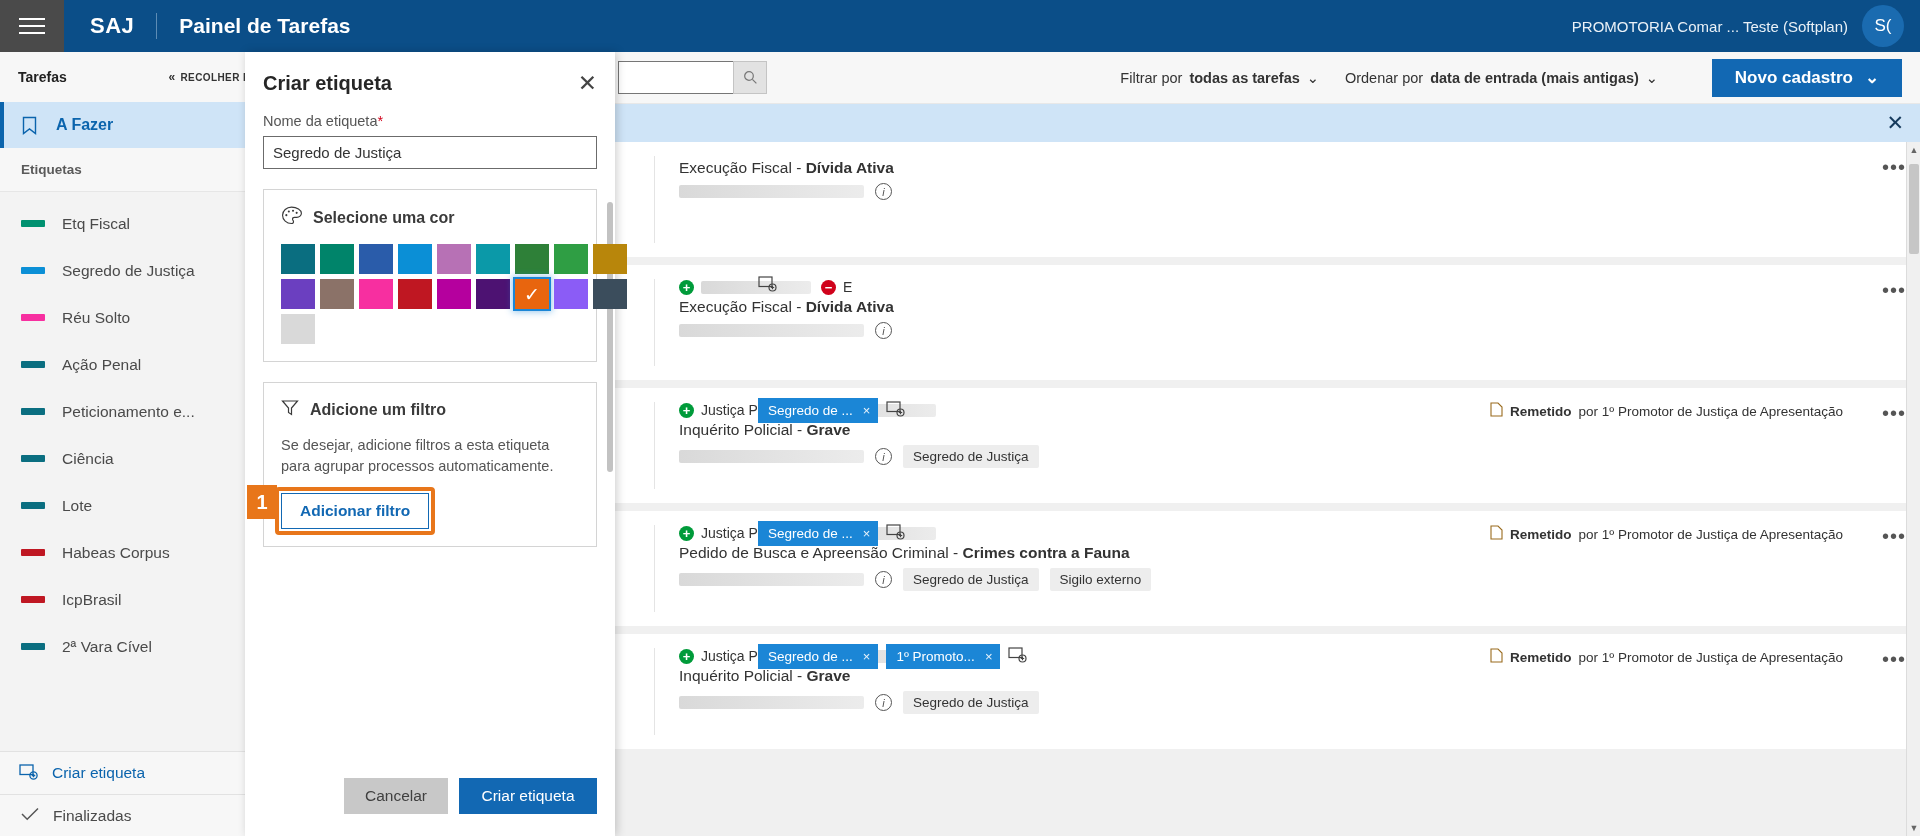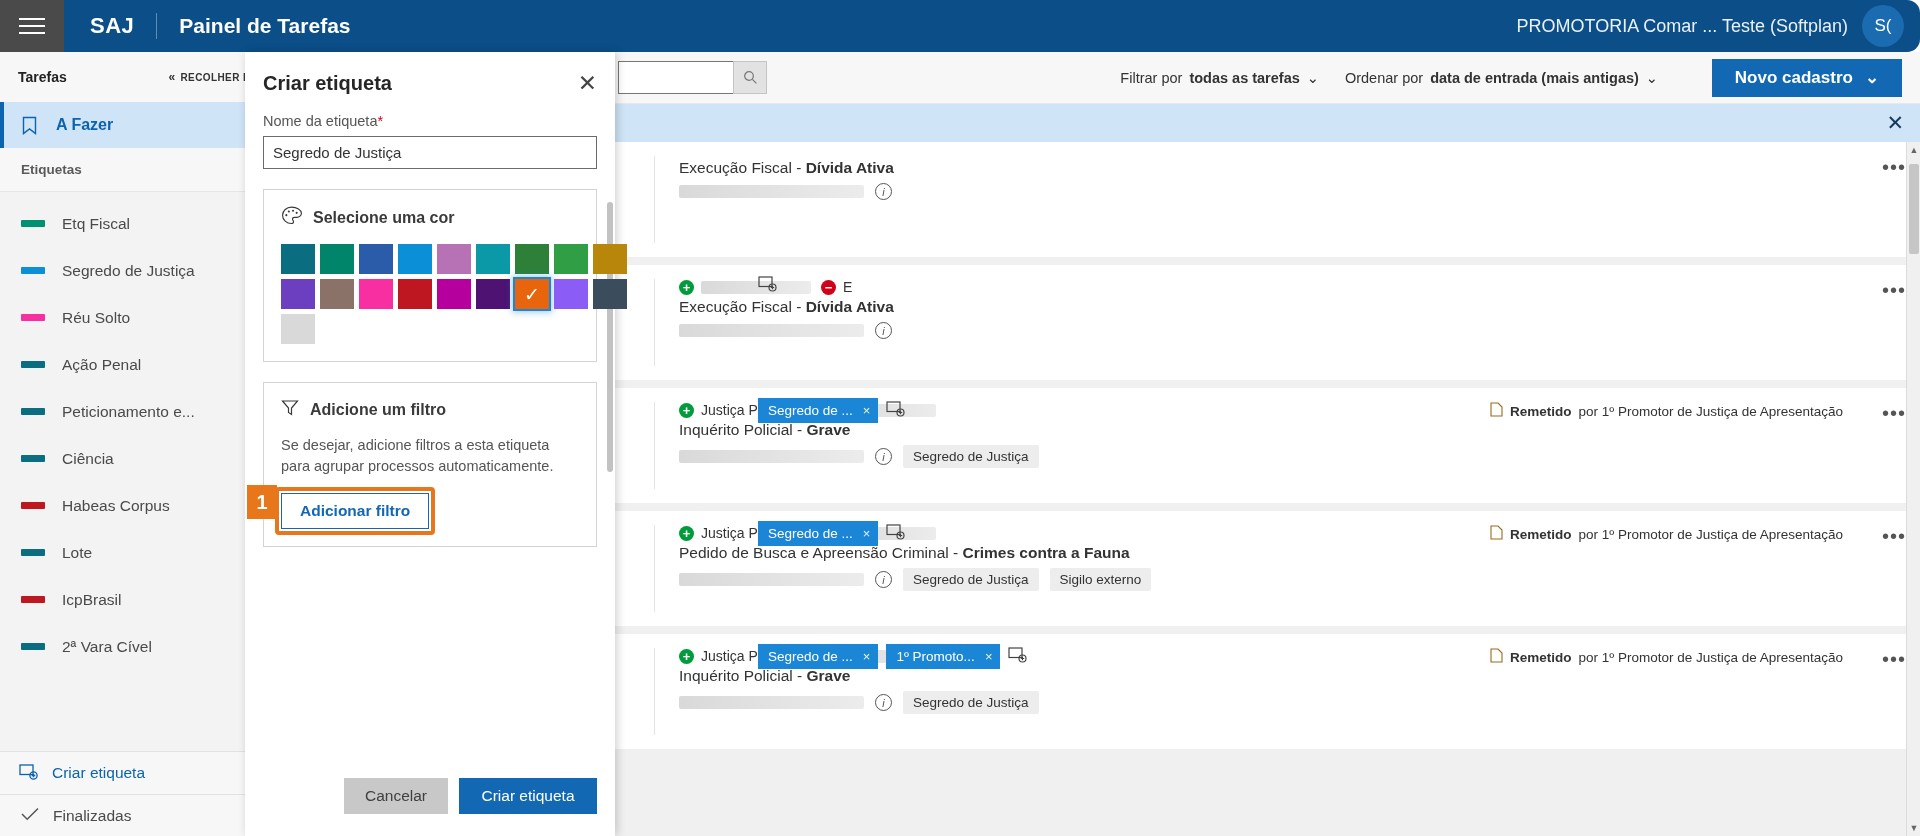--- a/index.html
+++ b/index.html
@@ -7,38 +7,38 @@
     width: 1920px; height: 836px;
     font-family: "Liberation Sans", sans-serif;
     background: #ffffff;
     overflow: hidden;
   }
   .app { position: relative; width: 1920px; height: 836px; }
 
   
   .topbar {
     position: absolute; top: 0; left: 0; width: 1920px; height: 52px;
-    background: #0b4e88; display: flex; align-items: center; color: #fff; border-radius: 13px;
+    background: #0b4e88; display: flex; align-items: center; color: #fff;
   }
   .hamburger-box {
     width: 64px; height: 52px; background: #4a4a4a;
     display: flex; flex-direction: column; align-items: center; justify-content: center; gap: 5px;
     cursor: pointer;
   }
   .hamburger-box span { display: block; width: 26px; height: 2px; background: #fff; }
   .brand {
     font-size: 22px; font-weight: bold; letter-spacing: .5px;
     padding: 0 22px 0 26px; line-height: 1;
   }
   .brand-divider { width: 1px; height: 26px; background: #5d8cb5; }
   .panel-title { font-size: 21px; font-weight: bold; padding-left: 22px; }
   .topbar-right {
     margin-left: auto; display: flex; align-items: center; gap: 14px; padding-right: 10px;
   }
-  .user-name { font-size: 18px; color: #eaf1f7; }
+  .user-name { font-size: 15px; color: #eaf1f7; }
   .avatar {
     width: 42px; height: 42px; border-radius: 50%; background: #1a6bb0;
     display: flex; align-items: center; justify-content: center;
     font-size: 17px; color: #fff; margin-right: 6px;
   }
 
   
   .sidebar {
     position: absolute; top: 52px; left: 0; width: 289px; height: 784px;
     background: #f3f3f3; border-right: 1px solid #e0e0e0;
@@ -336,26 +336,26 @@
           </div>
           <div class="tag-item">
             <span class="tag-swatch" style="background:#0a6e80"></span>
             <span class="tag-name">Peticionamento e...</span>
           </div>
           <div class="tag-item">
             <span class="tag-swatch" style="background:#0a6e80"></span>
             <span class="tag-name">Ciência</span>
           </div>
           <div class="tag-item">
+            <span class="tag-swatch" style="background:#0a6e80"></span>
+            <span class="tag-name">Lote</span>
+          </div>
+          <div class="tag-item">
             <span class="tag-swatch" style="background:#bf1722"></span>
             <span class="tag-name">Habeas Corpus</span>
-          </div>
-          <div class="tag-item">
-            <span class="tag-swatch" style="background:#0a6e80"></span>
-            <span class="tag-name">Lote</span>
           </div>
           <div class="tag-item">
             <span class="tag-swatch" style="background:#bf1722"></span>
             <span class="tag-name">IcpBrasil</span>
           </div>
           <div class="tag-item">
             <span class="tag-swatch" style="background:#0a6e80"></span>
             <span class="tag-name">2ª Vara Cível</span>
           </div>
         </div>

